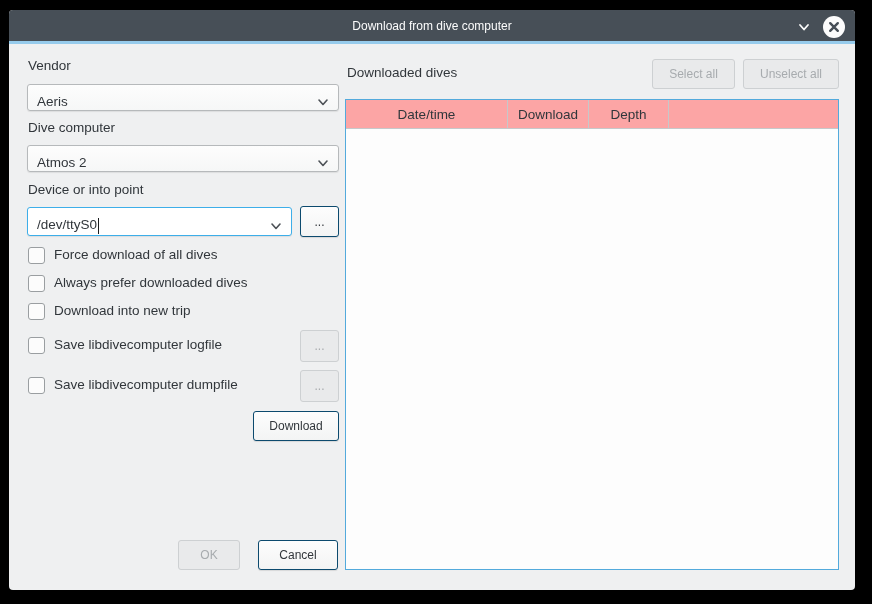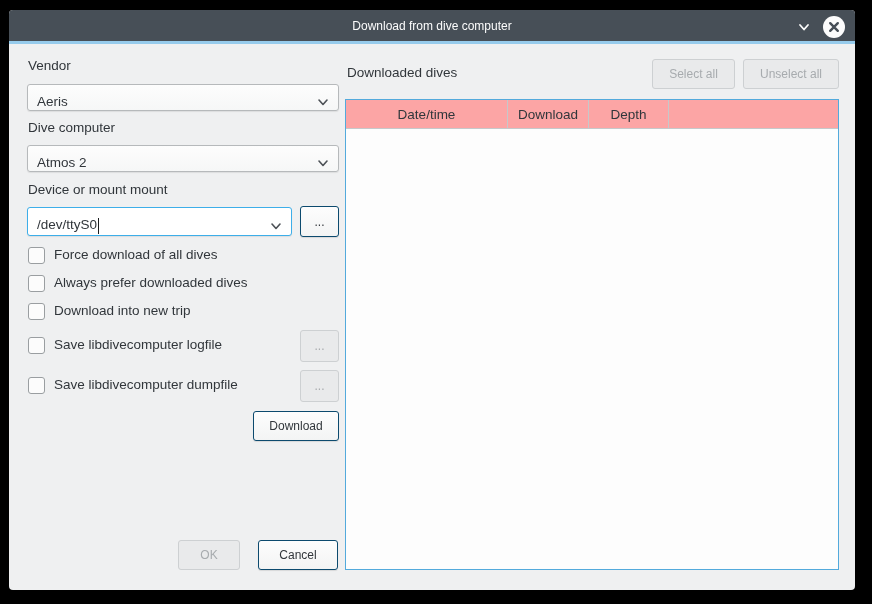--- a/index.html
+++ b/index.html
@@ -148,21 +148,21 @@
 
   <div class="label" style="left:19px; top:110px;">Dive computer</div>
 
   <div class="combo" style="left:18px; top:135px; width:312px; height:27px;">
     <span class="combo-text">Atmos 2</span>
     <svg class="chev" width="14" height="14" viewBox="0 0 14 14">
       <polyline points="3,5 7,9.5 11,5" fill="none" stroke="#4d5257" stroke-width="1.6" stroke-linecap="round" stroke-linejoin="round"></polyline>
     </svg>
   </div>
 
-  <div class="label" style="left:19px; top:172px;">Device or mount mount</div>
+  <div class="label" style="left:19px; top:172px;">Device or into point</div>
 
   <div class="combo focused" style="left:18px; top:197px; width:265px; height:29px;">
     <span class="combo-text"><span>/dev/ttyS0</span><span class="caret"></span></span>
     <svg class="chev" width="14" height="14" viewBox="0 0 14 14">
       <polyline points="3,5 7,9.5 11,5" fill="none" stroke="#4d5257" stroke-width="1.6" stroke-linecap="round" stroke-linejoin="round"></polyline>
     </svg>
   </div>
 
   <div class="btn" style="left:291px; top:196px; width:39px; height:31px;">...</div>
 

